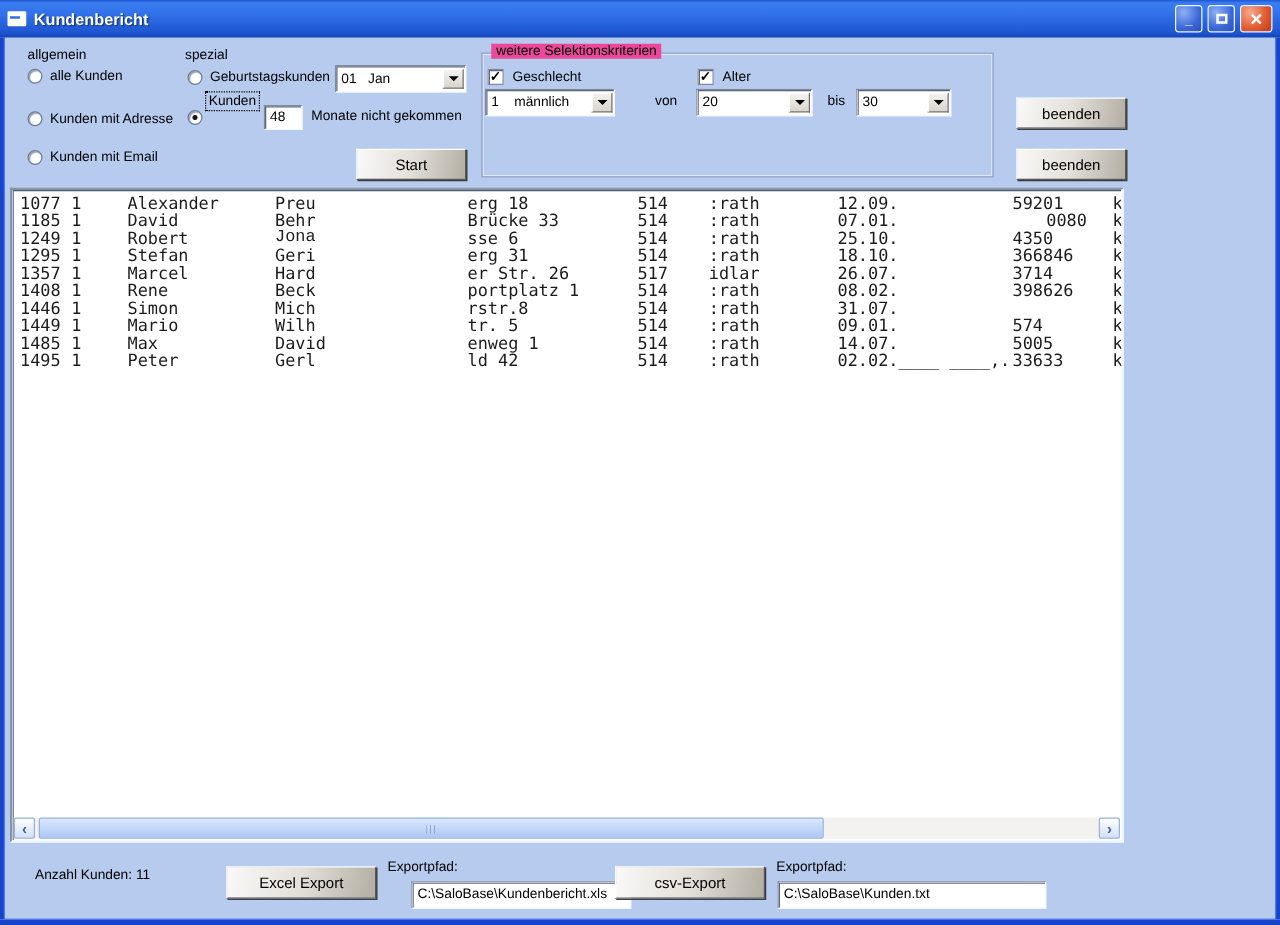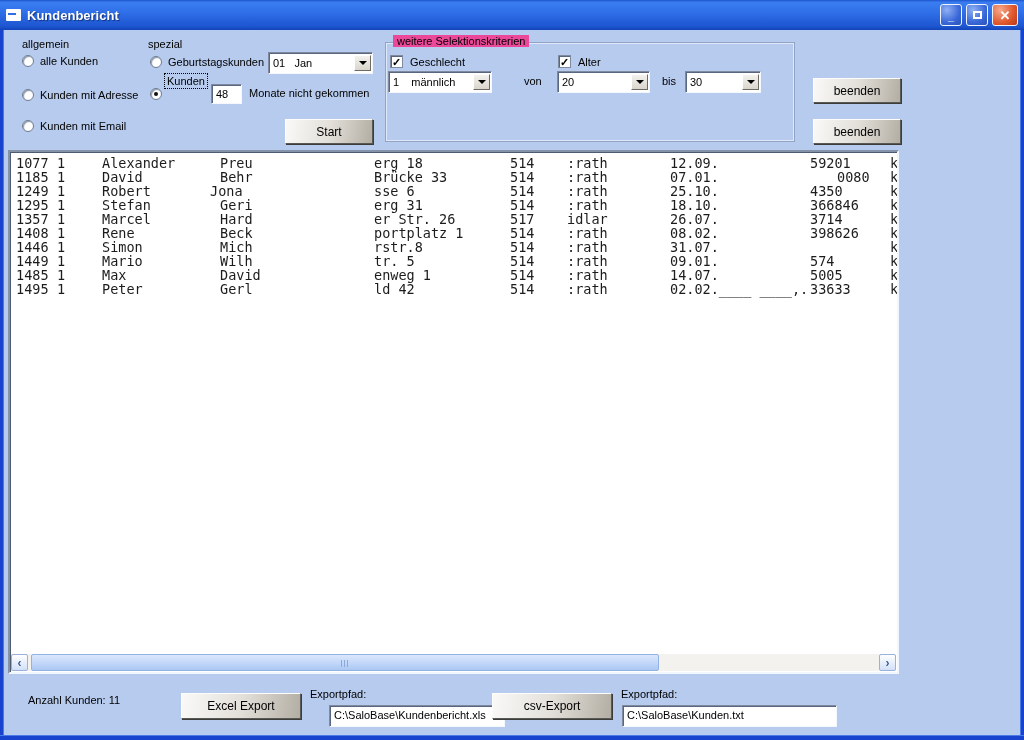--- a/index.html
+++ b/index.html
@@ -178,21 +178,21 @@
           <span class="lcell" style="left: 500px;">514</span>
           <span class="lcell" style="left: 557px;">:rath</span>
           <span class="lcell" style="left: 660px;">07.01.</span>
           <span class="lcell" style="left: 800px; margin-left: 27px;">0080</span>
           <span class="lcell" style="left: 880px;">k</span>
         </div>
         <div class="lrow">
           <span class="lcell" style="left: 6px;">1249</span>
           <span class="lcell" style="left: 47px;">1</span>
           <span class="lcell" style="left: 92px;">Robert</span>
-          <span class="lcell" style="left: 200px;">Jona</span>
+          <span class="lcell" style="left: 210px; font-family: Liberation Mono, monospace;">Jona</span>
           <span class="lcell" style="left: 364px;">sse 6</span>
           <span class="lcell" style="left: 500px;">514</span>
           <span class="lcell" style="left: 557px;">:rath</span>
           <span class="lcell" style="left: 660px;">25.10.</span>
           <span class="lcell" style="left: 800px;">4350</span>
           <span class="lcell" style="left: 880px;">k</span>
         </div>
         <div class="lrow">
           <span class="lcell" style="left: 6px;">1295</span>
           <span class="lcell" style="left: 47px;">1</span>

